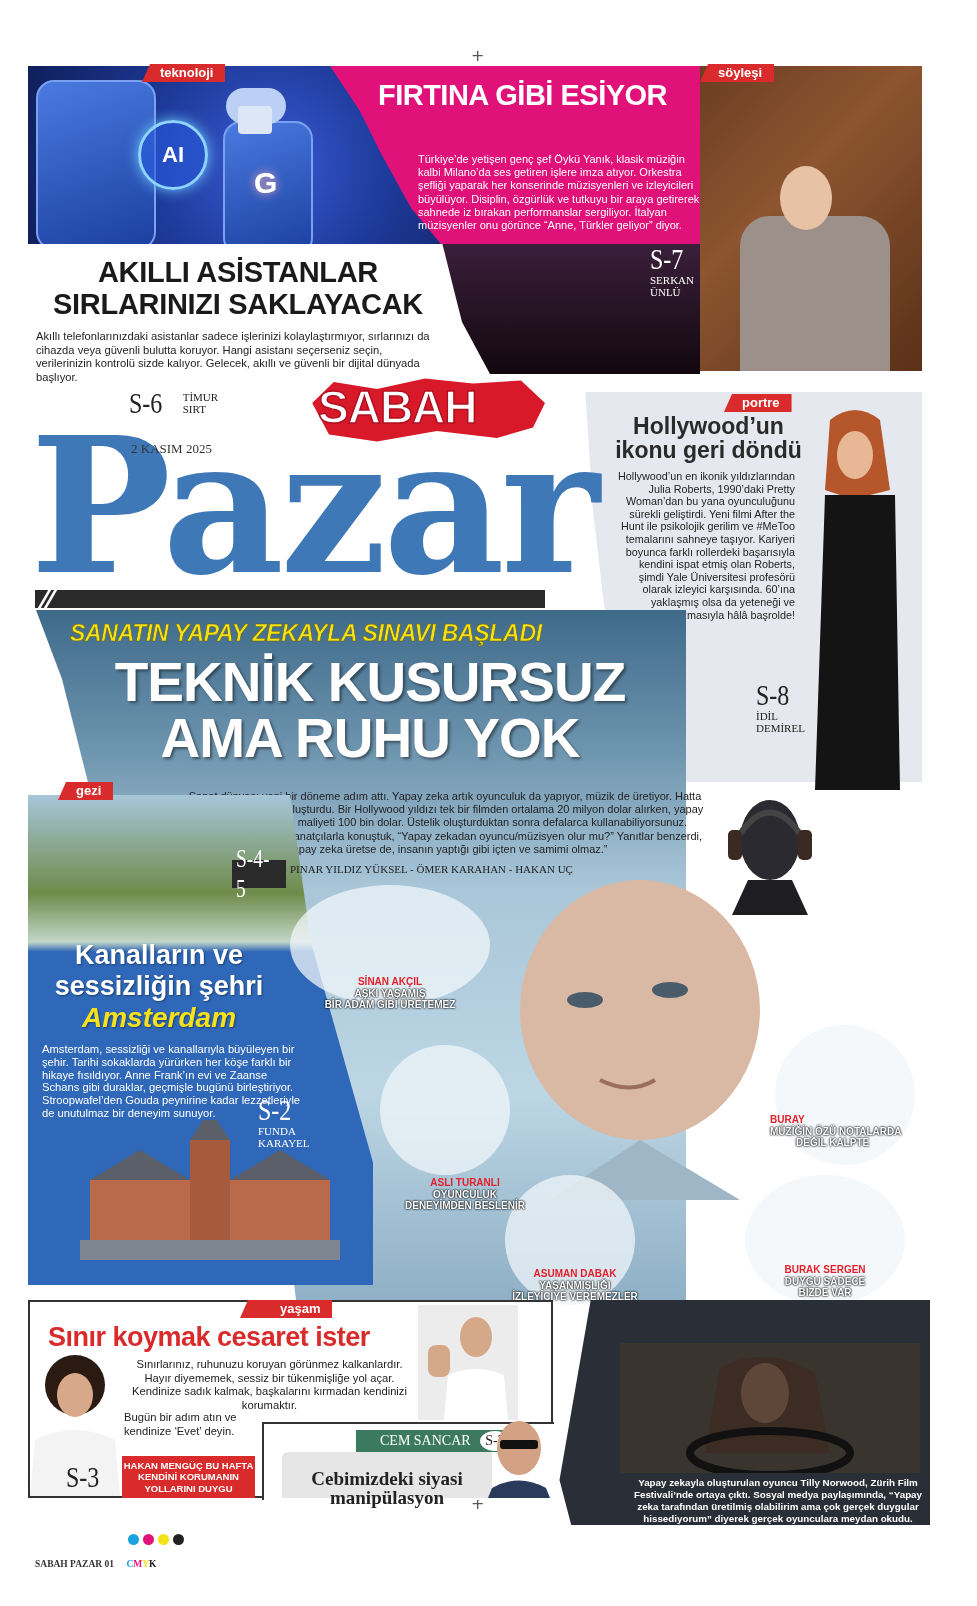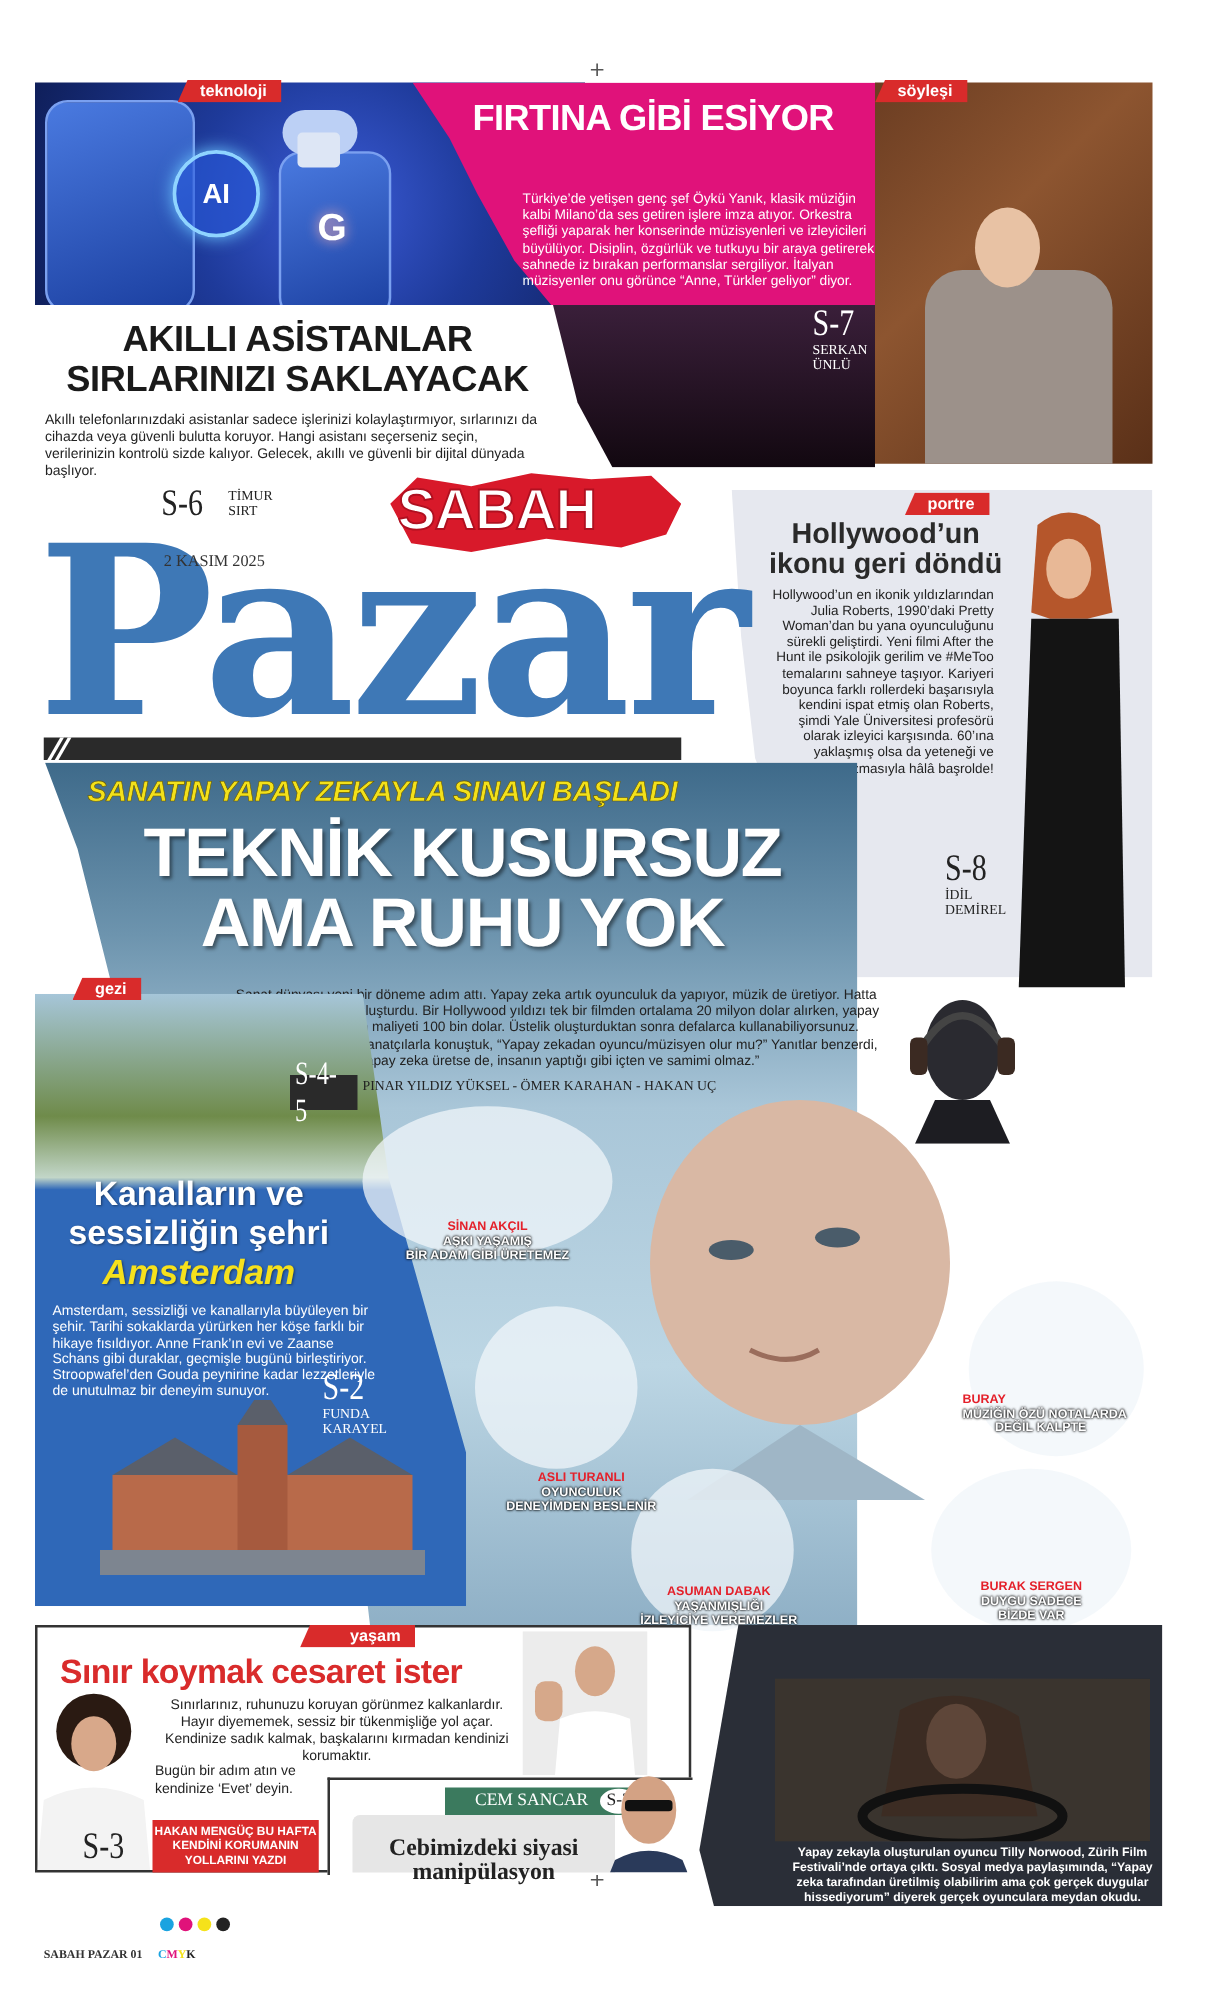--- a/index.html
+++ b/index.html
@@ -269,21 +269,21 @@
   <rect width="100" height="115" fill="#ececec"></rect>
   <ellipse cx="58" cy="32" rx="16" ry="20" fill="#d6a88a"></ellipse>
   <path d="M30 70 Q58 58 86 70 L90 115 L26 115 Z" fill="#fff"></path>
   <rect x="10" y="40" width="22" height="32" rx="8" fill="#d6a88a"></rect>
 </svg>
 <p id="yasam-body" class="abs">Sınırlarınız, ruhunuzu koruyan görünmez kalkanlardır. Hayır diyememek, sessiz bir tükenmişliğe yol açar. Kendinize sadık kalmak, başkalarını kırmadan kendinizi korumaktır.</p>
 <p id="yasam-body2" class="abs" style="top:1411px;">Bugün bir adım atın ve kendinize ‘Evet’ deyin.</p>
 <div class="page-ref" style="left:66px;top:1462px;color:#222;">
   <div class="num">S-3</div>
 </div>
-<div id="hakan-box" class="abs">HAKAN MENGÜÇ BU HAFTA KENDİNİ KORUMANIN YOLLARINI YAZDI</div>
+<div id="hakan-box" class="abs">HAKAN MENGÜÇ BU HAFTA KENDİNİ KORUMANIN YOLLARINI DUYGU</div>
 
 <div id="cem-box" class="abs"></div>
 <div id="cem-label" class="abs">
   <span>CEM SANCAR</span>
   <span style="display:inline-block;border:2px solid #fff;border-radius:50%;padding:0 3px;margin-left:6px;background:#fff;color:#222;">S-3</span>
 </div>
 <div id="cem-title" class="abs">
   <div>Cebimizdeki siyasi</div>
   <div>manipülasyon</div>
 </div>

